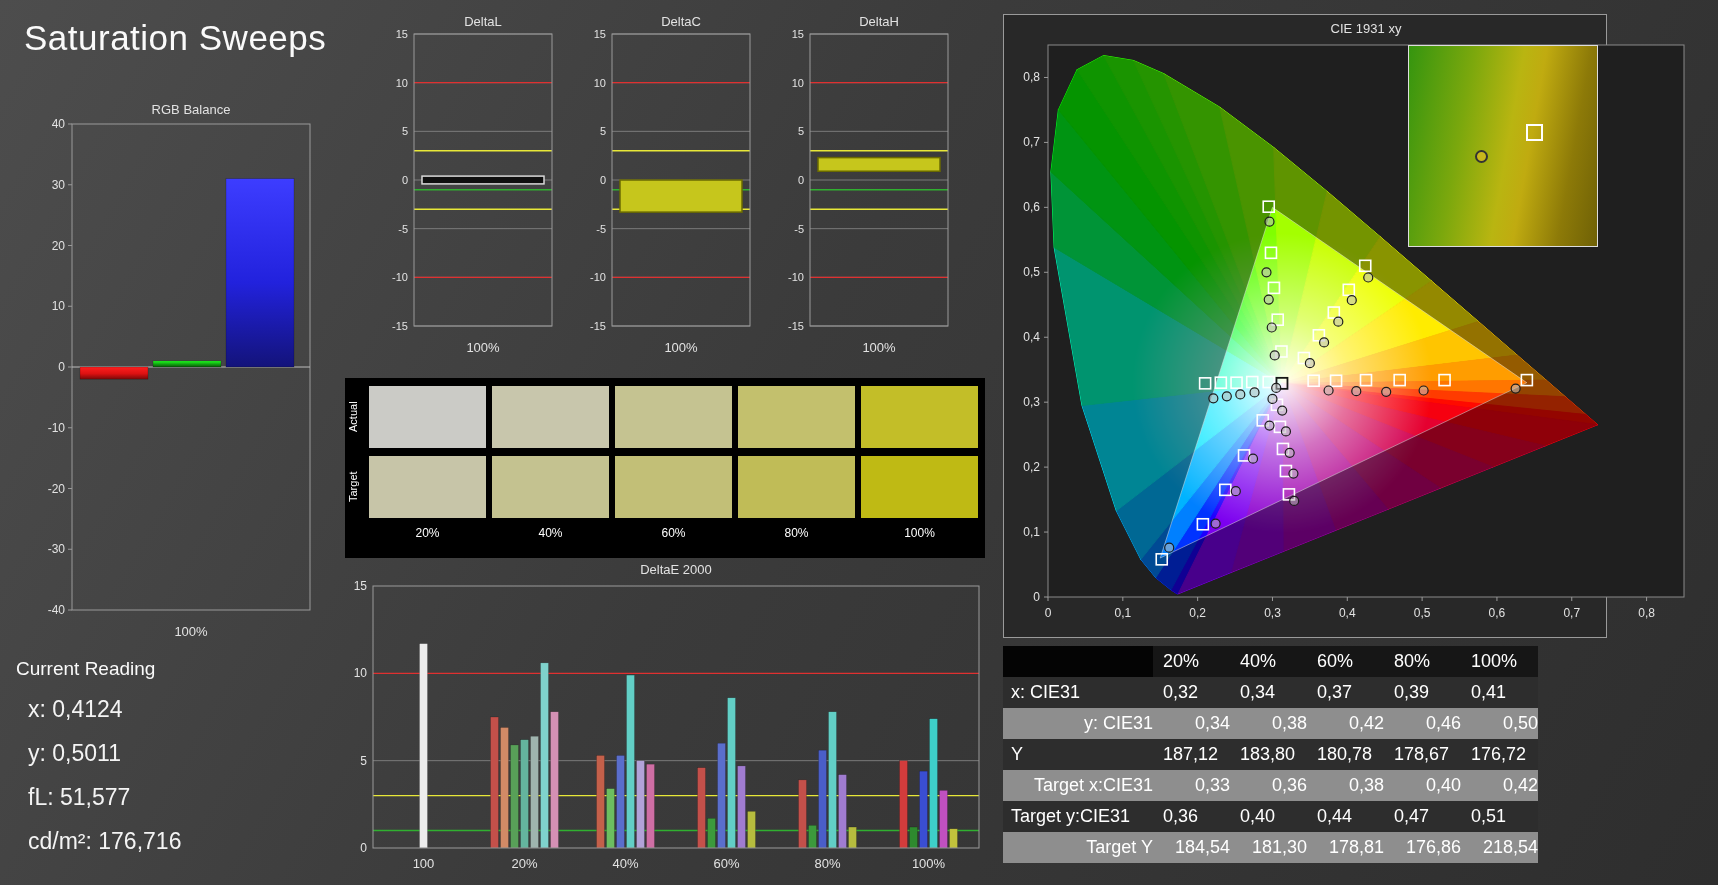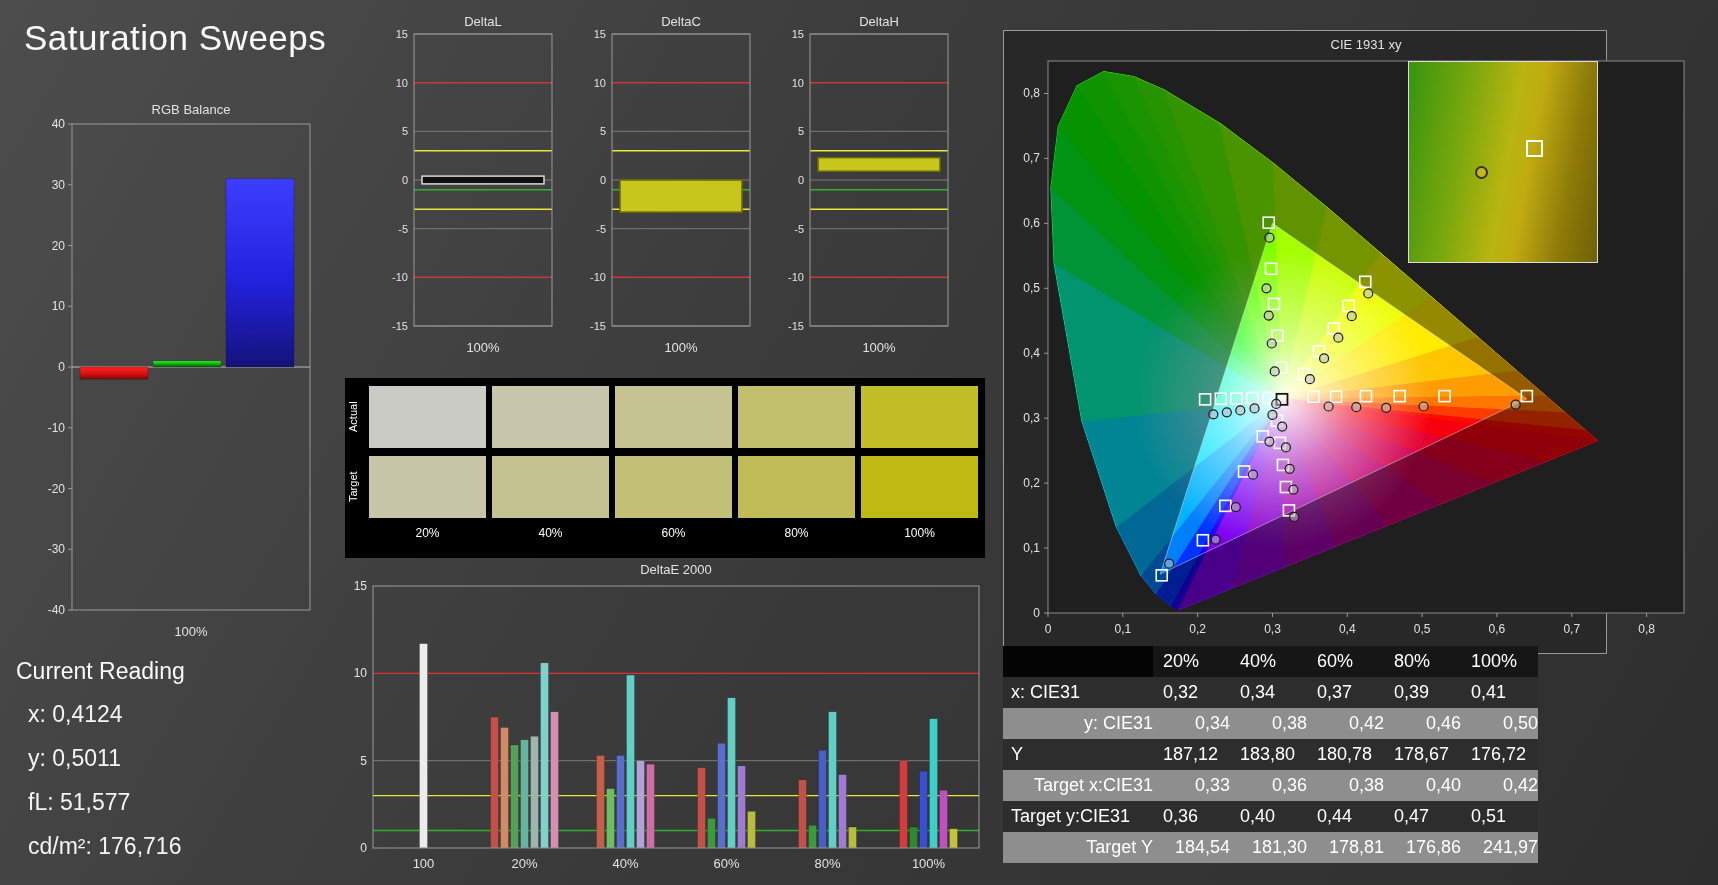--- a/index.html
+++ b/index.html
@@ -11,37 +11,37 @@
   #rgb-svg{left:26px;top:100px;}
   #dl-svg{left:380px;top:14px;}
   #dc-svg{left:578px;top:14px;}
   #dh-svg{left:776px;top:14px;}
   #de-svg{left:343px;top:560px;}
   #swatches{position:absolute;left:345px;top:378px;width:640px;height:180px;background:#000;}
   .sw-rowlabel{position:absolute;width:18px;color:#fff;font-size:11px;
        writing-mode:vertical-rl;transform:rotate(180deg);text-align:center;}
   .sw-collabel{position:absolute;color:#fff;font-size:12px;text-align:center;}
   .swatch{position:absolute;}
-  .cie-panel{position:absolute;left:1003px;top:30px;width:604px;height:624px;background:#282828;
+  .cie-panel{position:absolute;left:1003px;top:14px;width:604px;height:624px;background:#282828;
        border:1px solid #9a9a9a;box-sizing:border-box;}
   #cie-svg{left:0;top:0;}
   .cie-inset{position:absolute;top:30px;right:8px;width:188px;height:200px;border:1px solid #ddd;
        background:linear-gradient(100deg,#35950f 0%,#7ca80d 30%,#b9b511 52%,#c0ab10 62%,#8d7a08 82%,#6f6106 100%);}
   .inset-square{position:absolute;left:62%;top:39%;width:13px;height:13px;border:2px solid #fff;}
   .inset-circle{position:absolute;left:35%;top:52%;width:9px;height:9px;border:2px solid #333;border-radius:50%;background:#c8b81c;}
   #table{position:absolute;left:1003px;top:646px;}
   .trow{display:grid;grid-template-columns:150px 77px 77px 77px 77px 77px;height:31px;line-height:31px;font-size:18px;color:#fff;}
   .thead{background:#161616;}
   .thead .tcell.corner{background:#040404;}
   .r-dark{background:#2d2d2d;}
   .r-light{background:#8e8e8e;text-align:right;}
   .tcell{padding-left:10px;white-space:nowrap;overflow:hidden;}
   .tlabel{padding-left:8px;}
   .cr{position:absolute;left:16px;top:658px;}
-  .cr h2{font-size:23px;font-weight:400;margin:0 0 16px 0;color:#fafafa;}
+  .cr h2{font-size:19px;font-weight:400;margin:0 0 16px 0;color:#fafafa;}
   .cr .line{font-size:23px;margin:0 0 17px 12px;color:#f4f4f4;}
 </style>
 </head>
 <body>
 
 <div class="app">
   <div class="page-title">Saturation Sweeps</div>
 
   <svg id="rgb-svg" width="292" height="548">
       <defs>
@@ -437,21 +437,21 @@
         <div class="tcell">0,44</div>
         <div class="tcell">0,47</div>
         <div class="tcell">0,51</div>
       </div>
       <div class="trow r-light">
         <div class="tcell tlabel">Target Y</div>
         <div class="tcell">184,54</div>
         <div class="tcell">181,30</div>
         <div class="tcell">178,81</div>
         <div class="tcell">176,86</div>
-        <div class="tcell">241,97</div>
+        <div class="tcell">218,54</div>
       </div>
     </div>
 
   <div class="cr">
     <h2>Current Reading</h2>
     <div class="line">x: 0,4124</div>
     <div class="line">y: 0,5011</div>
     <div class="line">fL: 51,577</div>
     <div class="line">cd/m²: 176,716</div>
   </div>

